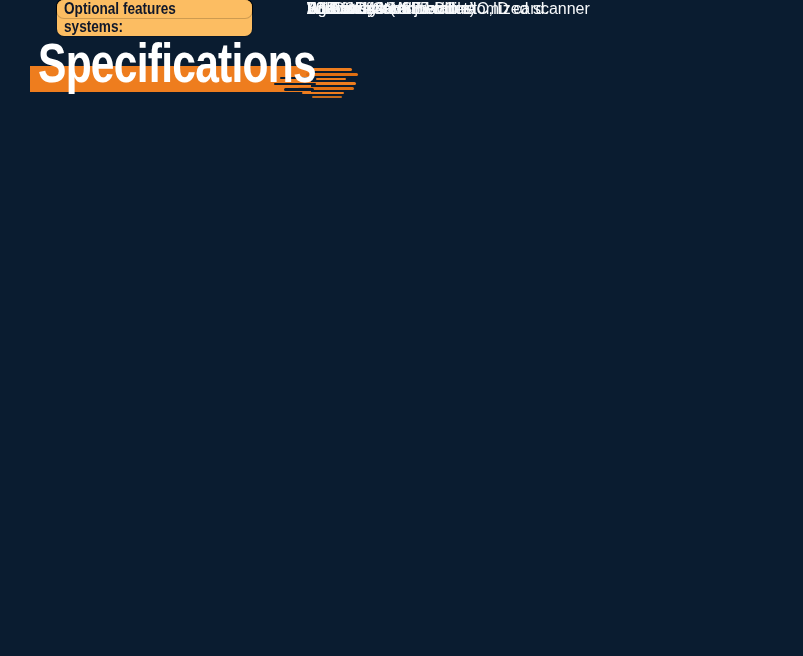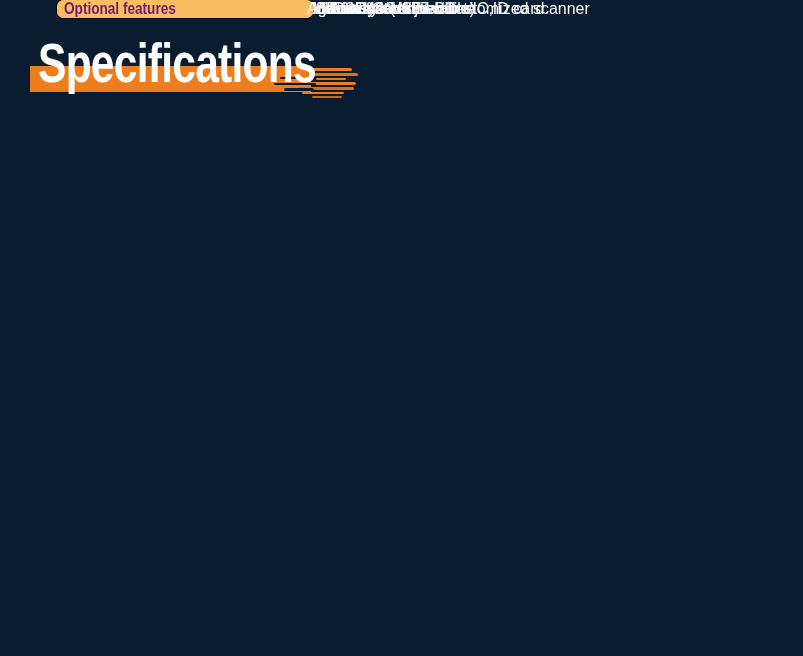--- a/index.html
+++ b/index.html
@@ -51,26 +51,26 @@
   .streak.s6 { left: 302px; top: 92px; width: 42px; height: 2px; }
   .streak.s7 { left: 312px; top: 96px; width: 30px; height: 2px; background: #c76a1a; }
   .streak.dark1 { left: 280px; top: 77px; width: 34px; height: 2px; background: #0a1c30; }
   .streak.dark2 { left: 274px; top: 83px; width: 42px; height: 2px; background: #0a1c30; }
   .streak.dark3 { left: 284px; top: 88px; width: 30px; height: 3px; background: #0a1c30; }
 
   
   .label-box {
     position: absolute;
     left: 57px;
-    width: 256px;
+    width: 195px;
     box-sizing: border-box;
     background: #fcbd62;
     border-radius: 7px;
     box-shadow: 0 0 0 1px rgba(0,0,0,0.18);
-    color: #701a75;
+    color: #0f172a;
     font-weight: bold;
     display: flex;
     align-items: center;
     padding-left: 7px;
     overflow: hidden;
   }
   .label-box .label-text {
     transform: scaleX(0.85);
     transform-origin: left center;
     white-space: pre-line;

